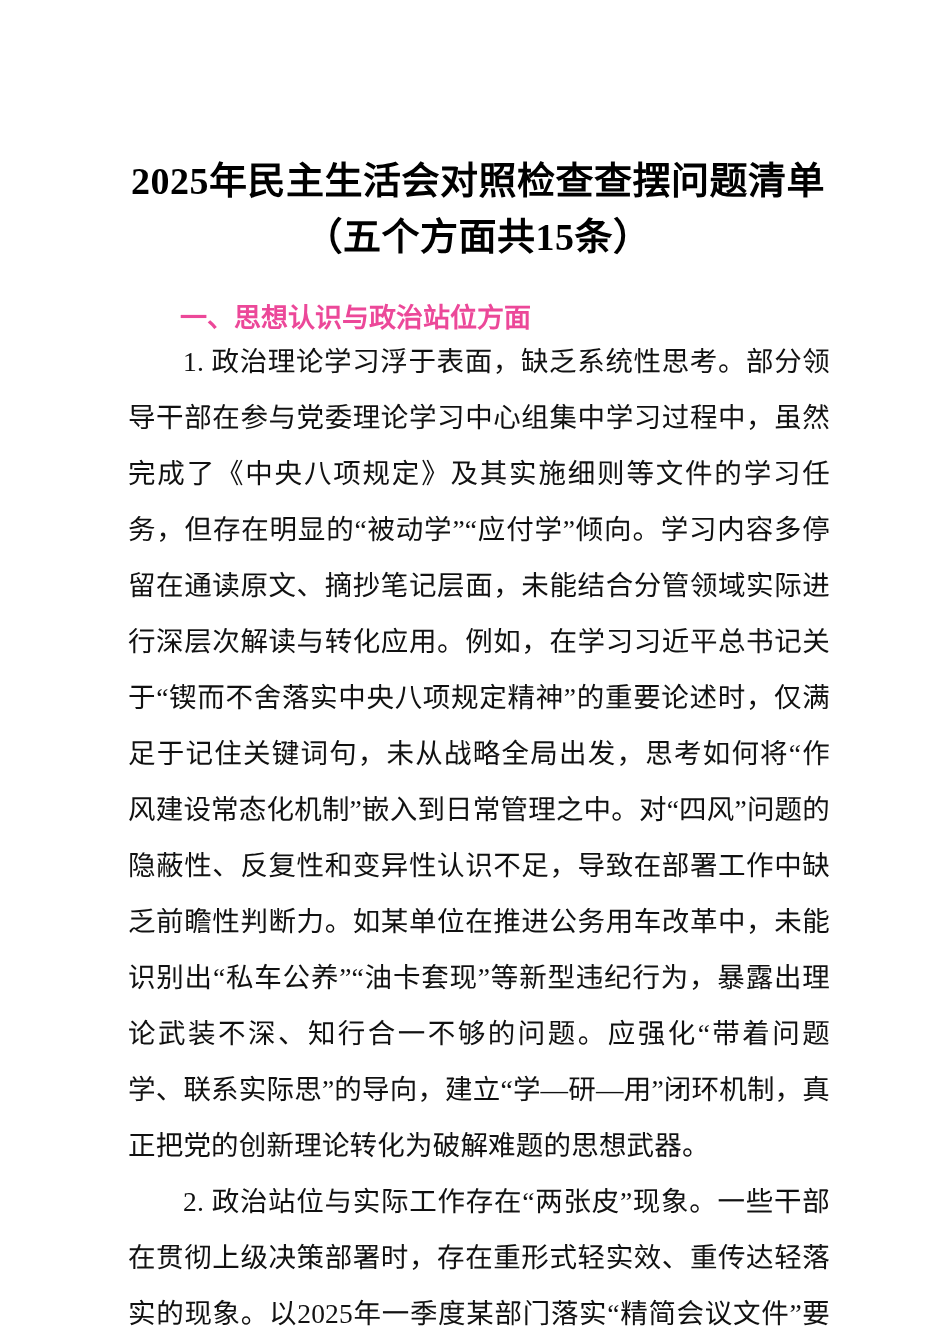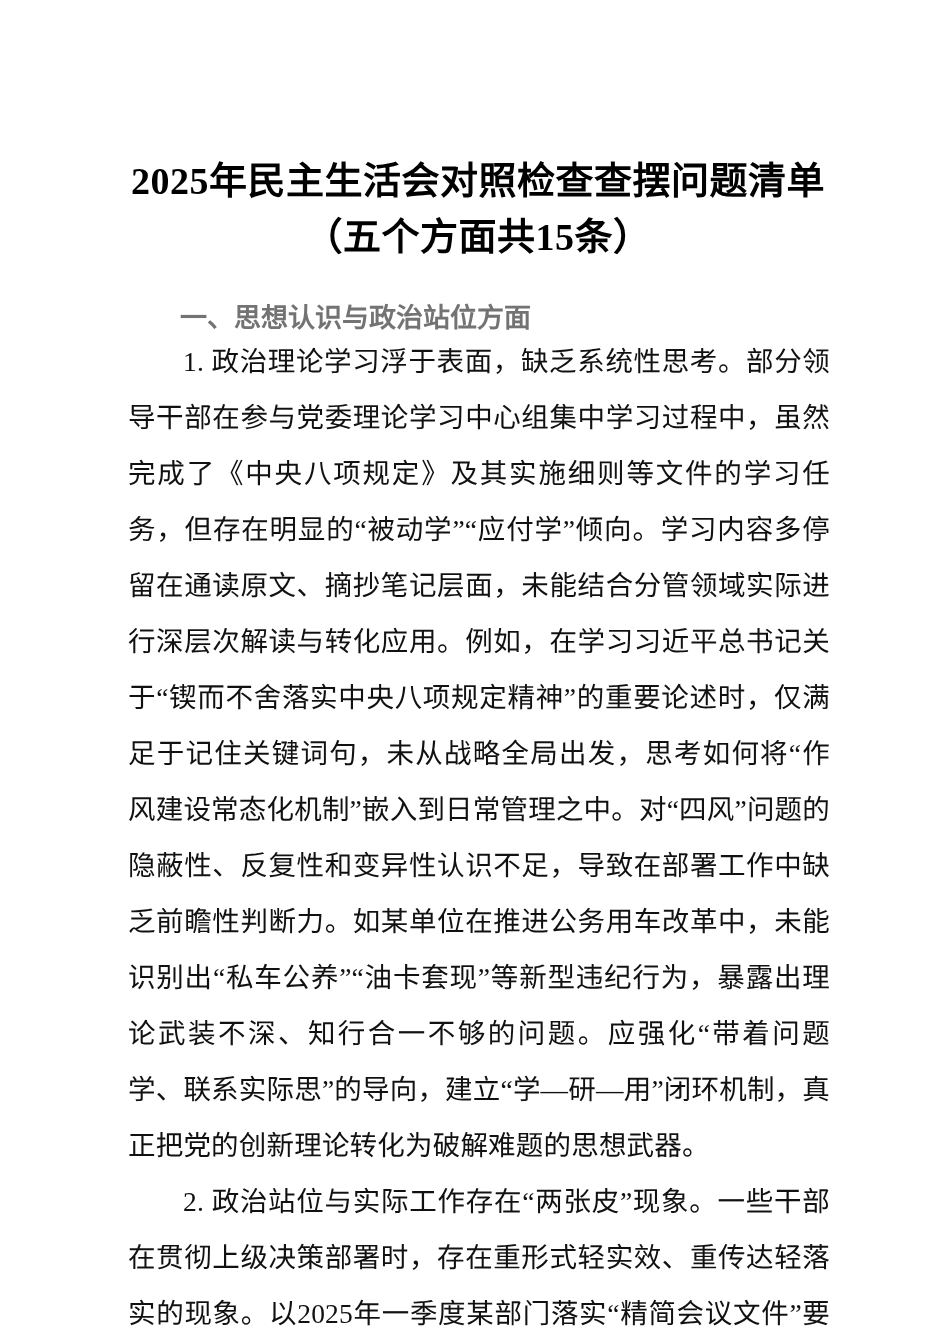--- a/index.html
+++ b/index.html
@@ -47,21 +47,21 @@
   .section-heading {
     position: absolute;
     left: 128px;
     top: 276px;
     width: 702px;
     font-family: "Liberation Sans", "DejaVu Sans", sans-serif;
     font-weight: 700;
     font-size: 27px;
     line-height: 40px;
     text-indent: 52px;
-    color: #737373;
+    color: #ec4899;
   }
 
   
   .body-block {
     position: absolute;
     left: 128px;
     top: 334px;
     width: 702px;
   }
 

